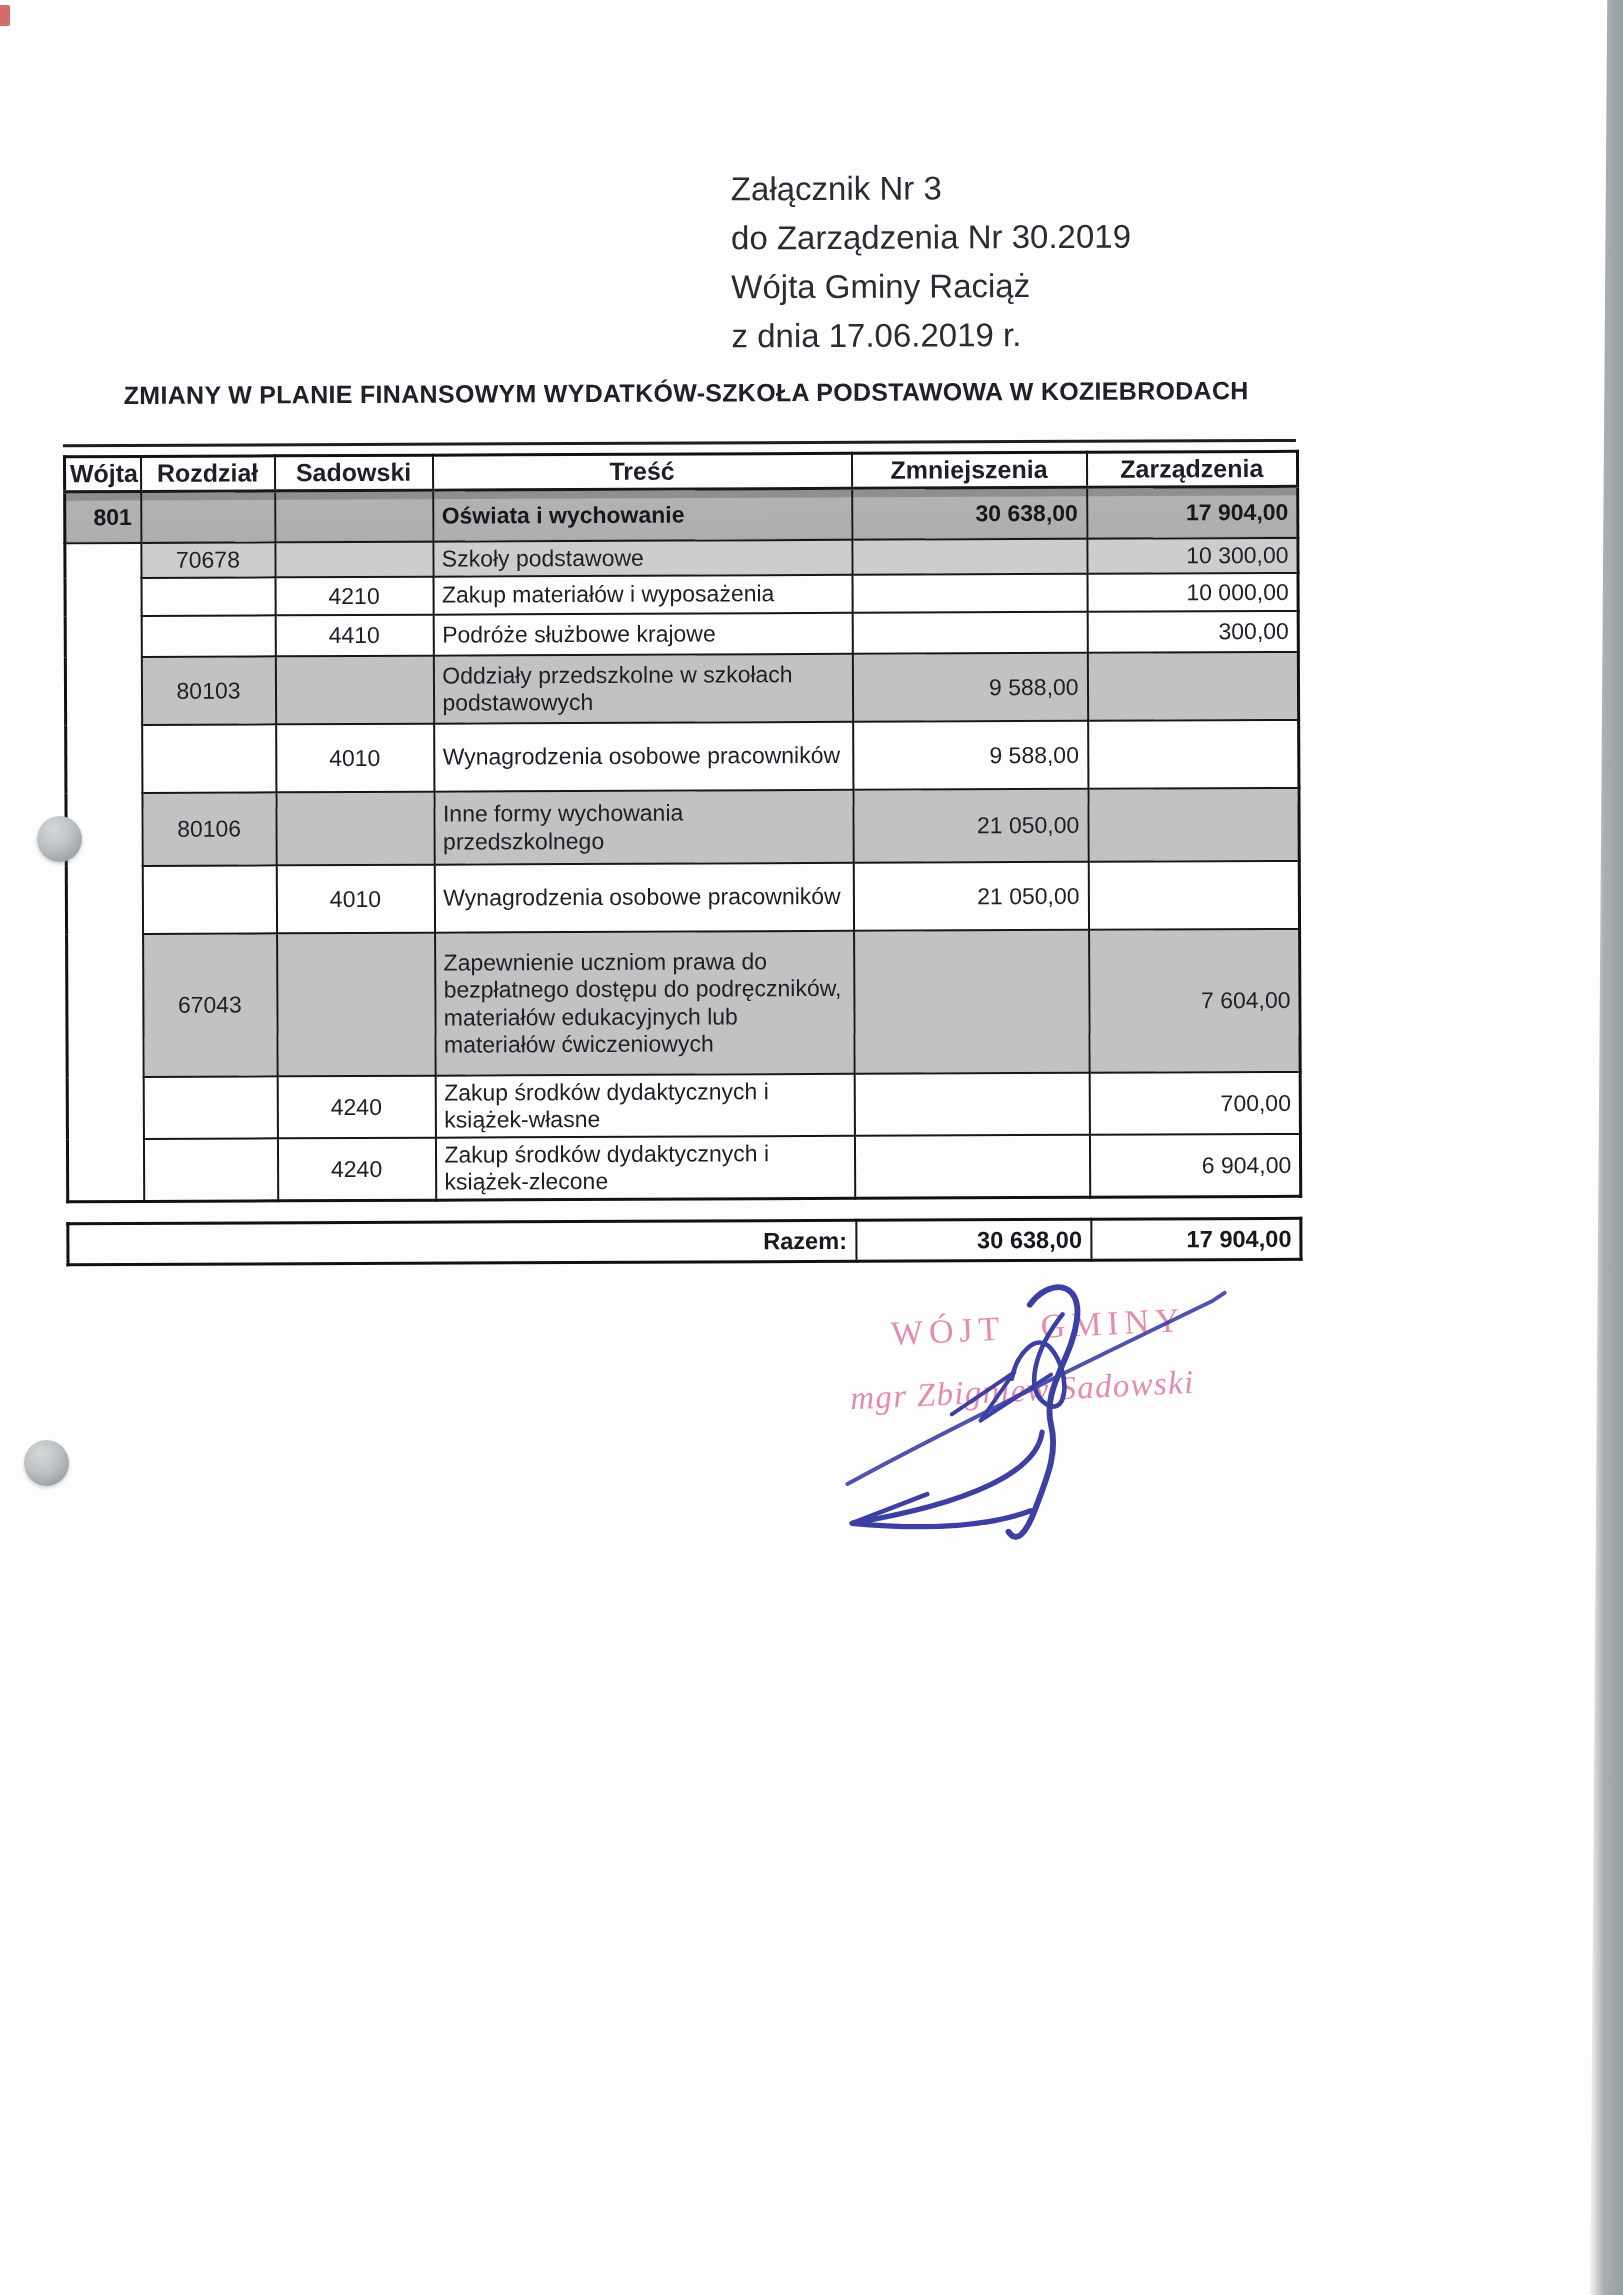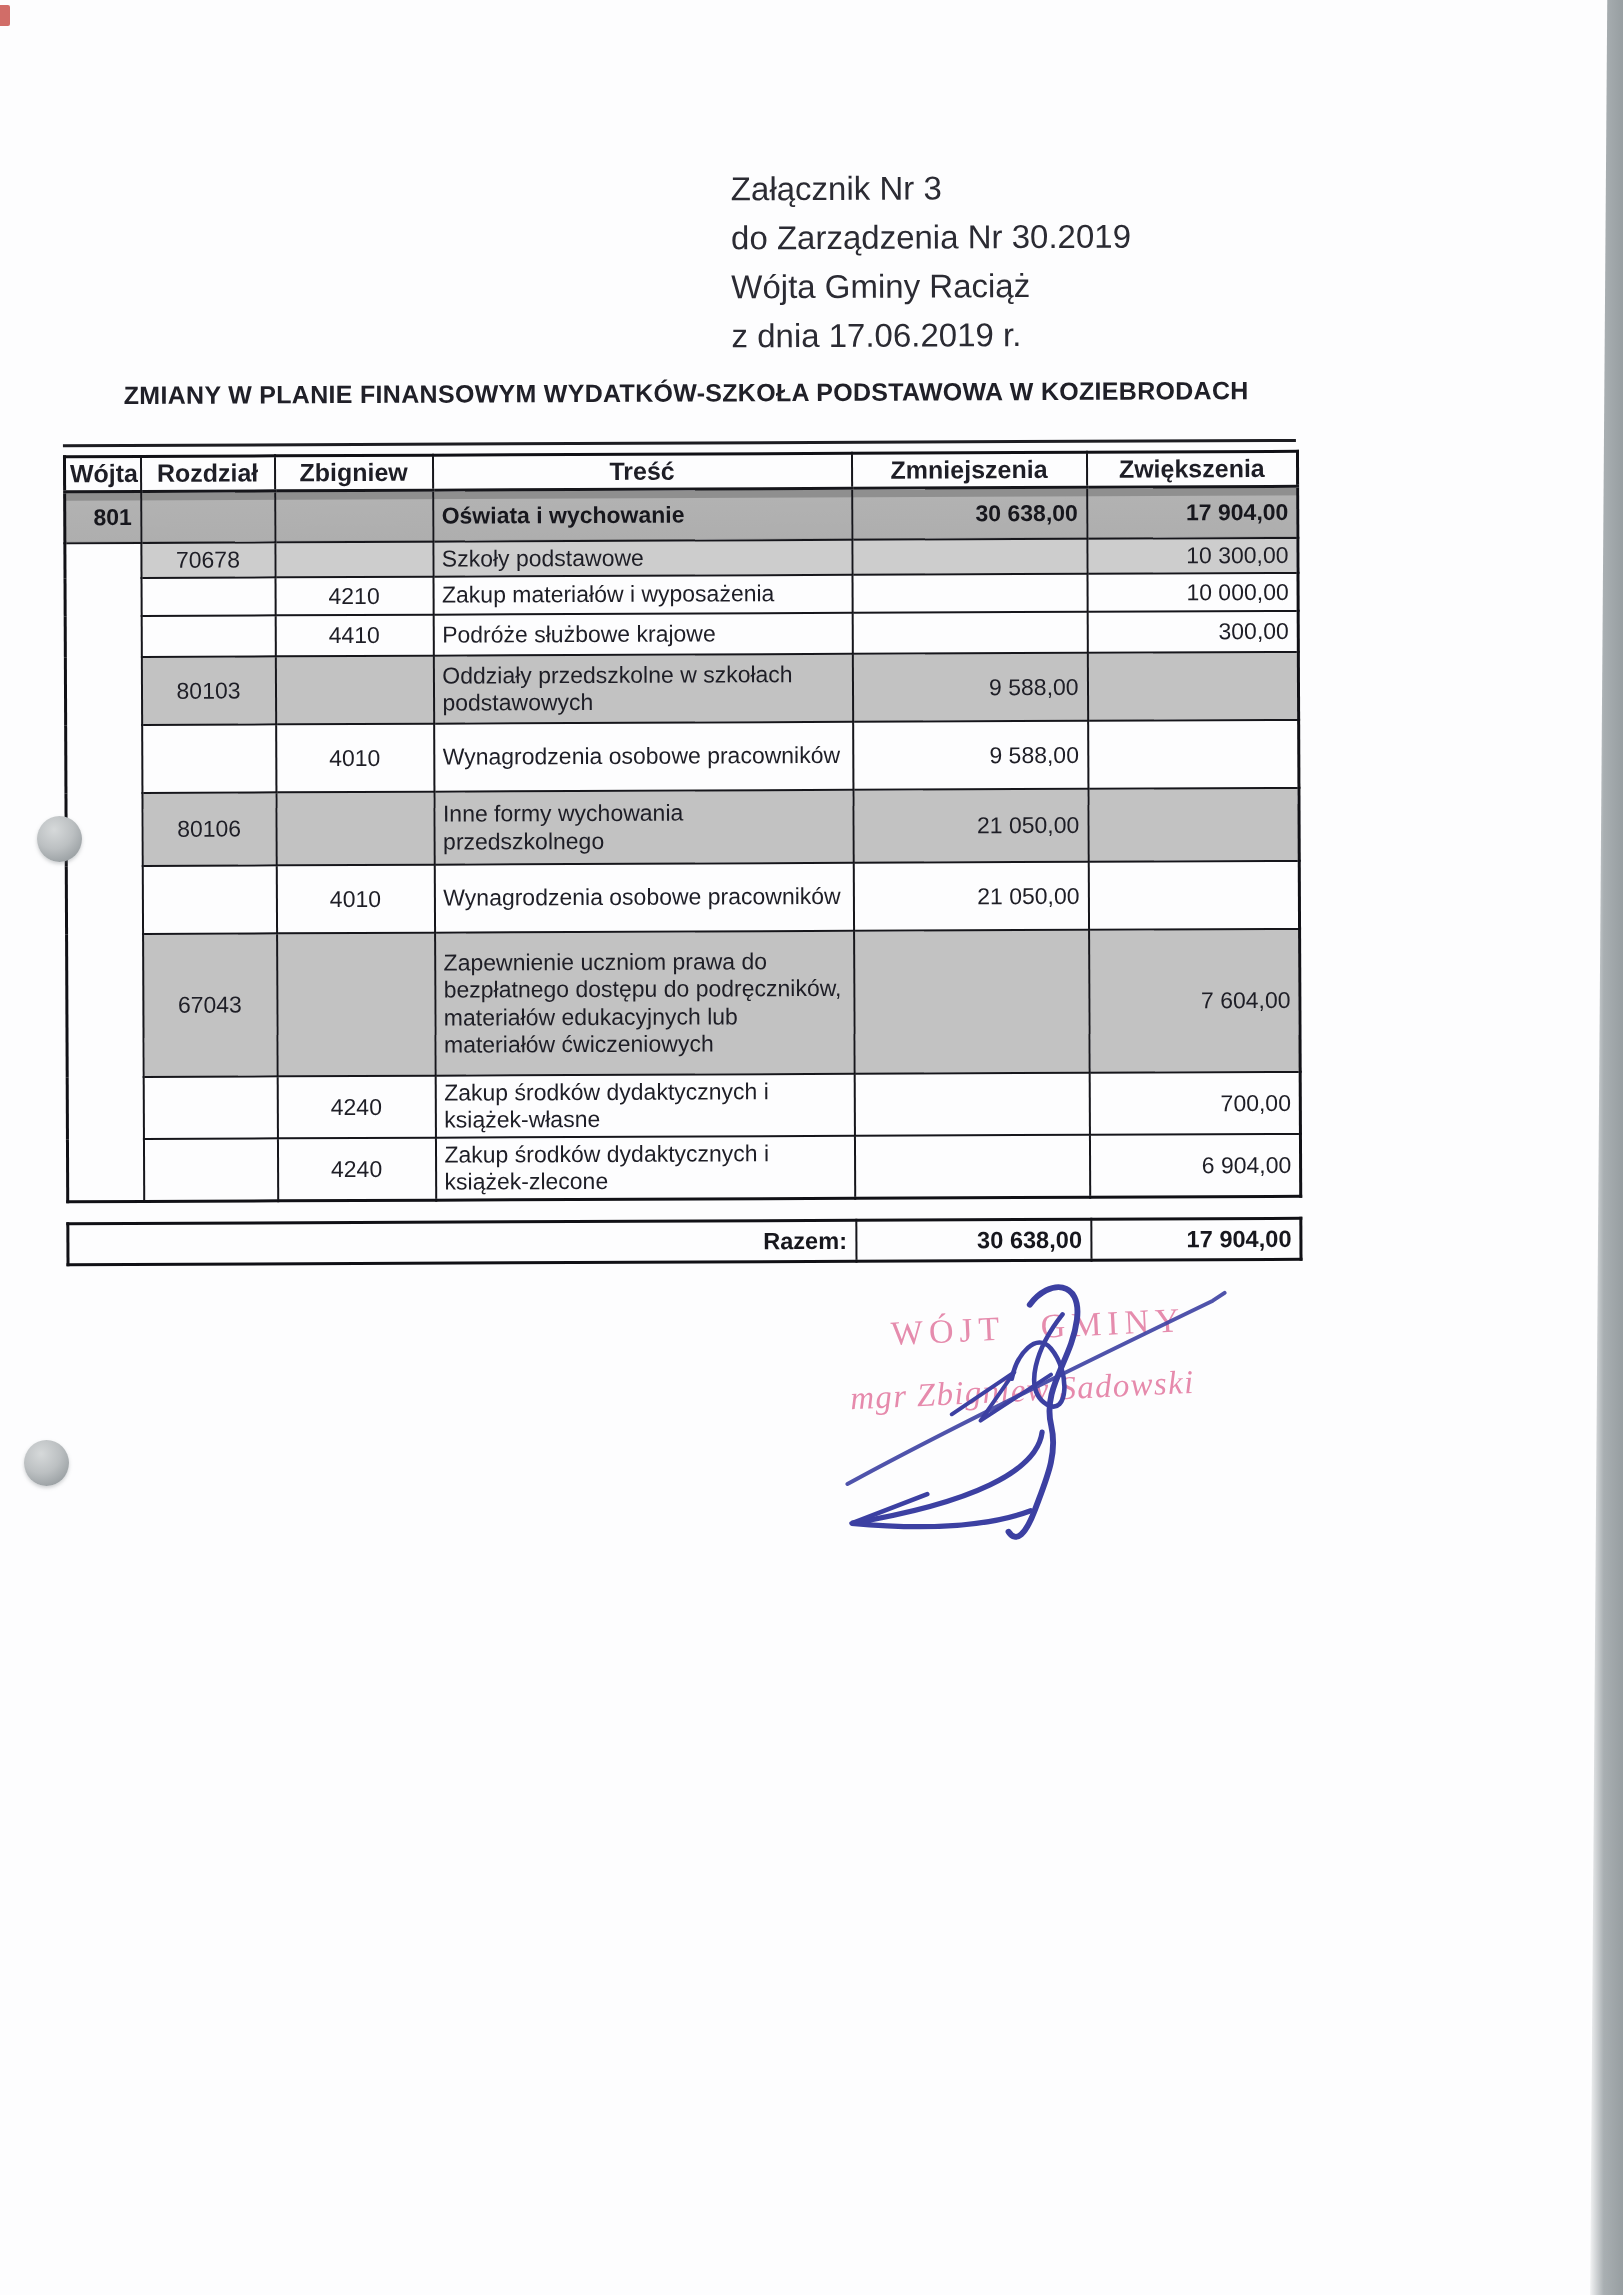--- a/index.html
+++ b/index.html
@@ -139,24 +139,24 @@
           <col style="width:134px">
           <col style="width:158px">
         <col style="width:419px">
           <col style="width:235px">
           <col style="width:211px">
       </colgroup>
       <tbody>
           <tr class="h-hdr">
         <th>Wójta</th>
         <th>Rozdział</th>
-        <th>Zbigniew</th>
+        <th>Sadowski</th>
         <th>Treść</th>
         <th>Zmniejszenia</th>
-        <th>Zwiększenia</th>
+        <th>Zarządzenia</th>
       </tr>
       <tr class="h-801 row-dark">
         <td class="c-dzial">801</td>
         <td class="c-rozdzial"></td>
         <td class="c-paragraf"></td>
         <td class="c-tresc">Oświata i wychowanie</td>
         <td class="c-zmn">30 638,00</td>
         <td class="c-zwk">17 904,00</td>
       </tr>
       <tr class="h-80101 row-light">

